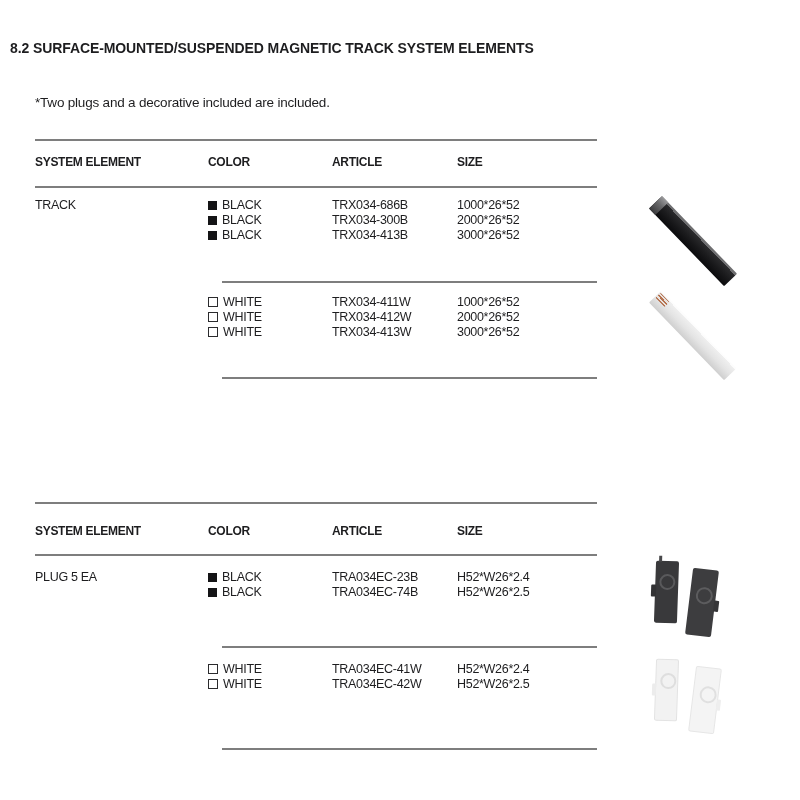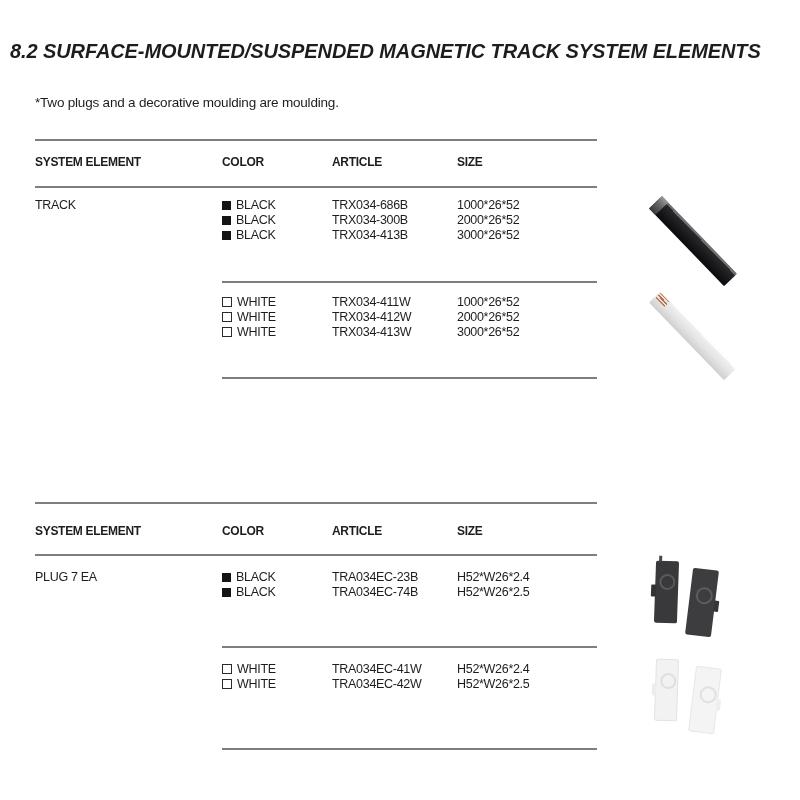--- a/index.html
+++ b/index.html
@@ -4,32 +4,32 @@
 <style>
   html,body{margin:0;padding:0;}
   body{
     width:800px;height:800px;background:#ffffff;position:relative;overflow:hidden;
     font-family:"Liberation Sans", sans-serif;color:#1d1d1f;
     -webkit-font-smoothing:antialiased;
   }
   .abs{position:absolute;}
   
   .title{
-    left:10px;top:40px;font-size:20px;font-weight:bold;letter-spacing:-0.1px;white-space:nowrap;font-style:italic;
+    left:10px;top:40px;font-size:14px;font-weight:bold;letter-spacing:-0.1px;white-space:nowrap;
   }
   .note{left:35px;top:95px;font-size:13.5px;letter-spacing:-0.2px;white-space:nowrap;}
   
   .rule{position:absolute;height:1.6px;background:#7e7e7e;}
   .rule.full{left:35px;width:562px;}
   .rule.part{left:222px;width:375px;}
   .hdr-row span{position:absolute;font-size:12px;font-weight:bold;letter-spacing:-0.3px;white-space:nowrap;}
   .row{position:absolute;left:0;top:0;width:640px;height:15px;}
   .row span{position:absolute;font-size:12.5px;letter-spacing:-0.3px;white-space:nowrap;line-height:15px;}
   .c1{left:35px;}
-  .c2{left:222px;}
+  .c2{left:208px;}
   .c3{left:332px;}
   .c4{left:457px;}
   .bold{font-weight:normal;}
   .sw{display:inline-block;width:9px;height:9px;margin-right:5px;vertical-align:-1px;}
   .sw.filled{background:#141416;}
   .sw.outline{background:#ffffff;border:1.5px solid #2b2b2d;box-sizing:border-box;width:10px;height:10px;}
   
   .track{
     position:absolute;left:662px;width:108px;height:18px;
     transform:rotate(46deg);transform-origin:0 0;border-radius:1px;
@@ -64,21 +64,21 @@
   .plug.w1 .ring{left:4px;top:13px;width:12px;height:12px;border:2px solid #dedede;}
   .plug.w1 .tab{left:-4px;top:24px;width:4px;height:12px;background:#ececec;}
   .plug.w2{left:692px;top:667px;width:26px;height:66px;background:#f4f4f4;border:1px solid #e6e6e6;transform:rotate(7deg);}
   .plug.w2 .ring{left:6px;top:18px;width:13px;height:13px;border:2px solid #e0e0e0;}
   .plug.w2 .tab{right:-4px;top:30px;width:4px;height:11px;background:#eeeeee;}
 </style>
 </head>
 <body>
 
 <div class="abs title">8.2 SURFACE-MOUNTED/SUSPENDED MAGNETIC TRACK SYSTEM ELEMENTS</div>
-<div class="abs note">*Two plugs and a decorative moulding are moulding.</div>
+<div class="abs note">*Two plugs and a decorative included are included.</div>
 
 <div>
   <div class="rule full" style="top:139px"></div>
 
   <div class="hdr-row">
     <span class="c1" style="top:155px">SYSTEM ELEMENT</span>
     <span class="c2" style="top:155px">COLOR</span>
     <span class="c3" style="top:155px">ARTICLE</span>
     <span class="c4" style="top:155px">SIZE</span>
   </div>
@@ -129,21 +129,21 @@
   <div class="hdr-row">
     <span class="c1" style="top:524px">SYSTEM ELEMENT</span>
     <span class="c2" style="top:524px">COLOR</span>
     <span class="c3" style="top:524px">ARTICLE</span>
     <span class="c4" style="top:524px">SIZE</span>
   </div>
 
   <div class="rule full" style="top:554px"></div>
 
   <div class="row" style="top:570px">
-    <span class="c1 bold">PLUG 7 EA</span>
+    <span class="c1 bold">PLUG 5 EA</span>
     <span class="c2 bold"><i class="sw filled"></i><span style="position:static">BLACK</span></span>
     <span class="c3">TRA034EC-23B</span>
     <span class="c4">H52*W26*2.4</span>
   </div>
   <div class="row" style="top:585px">
     <span class="c2 bold"><i class="sw filled"></i><span style="position:static">BLACK</span></span>
     <span class="c3">TRA034EC-74B</span>
     <span class="c4">H52*W26*2.5</span>
   </div>
 

